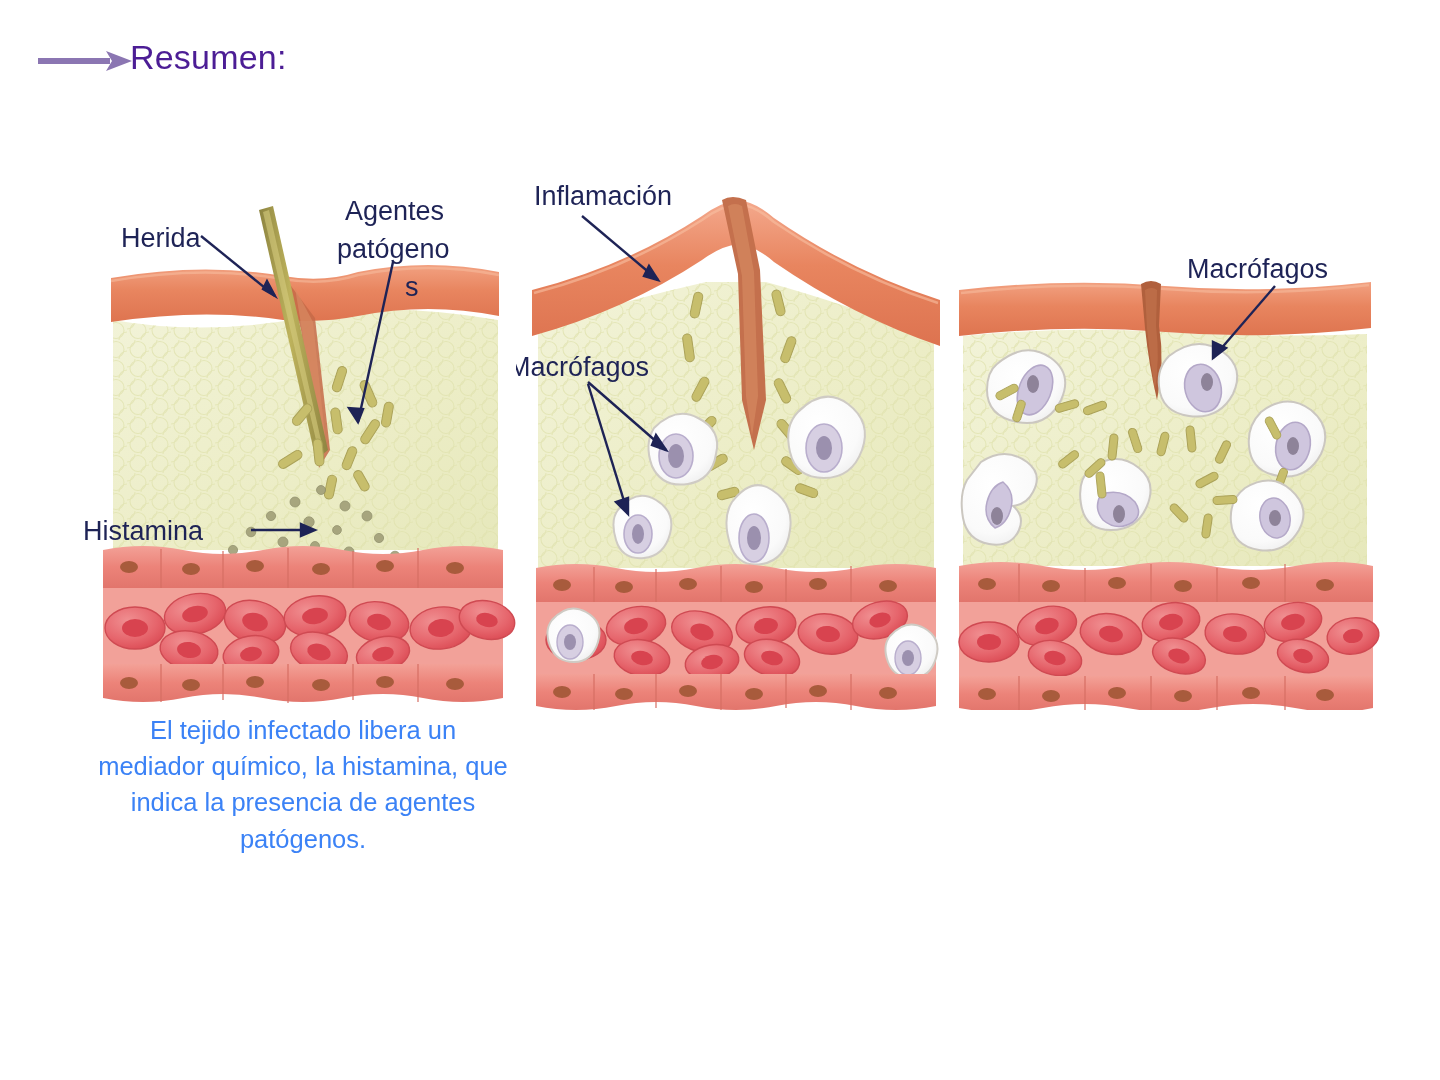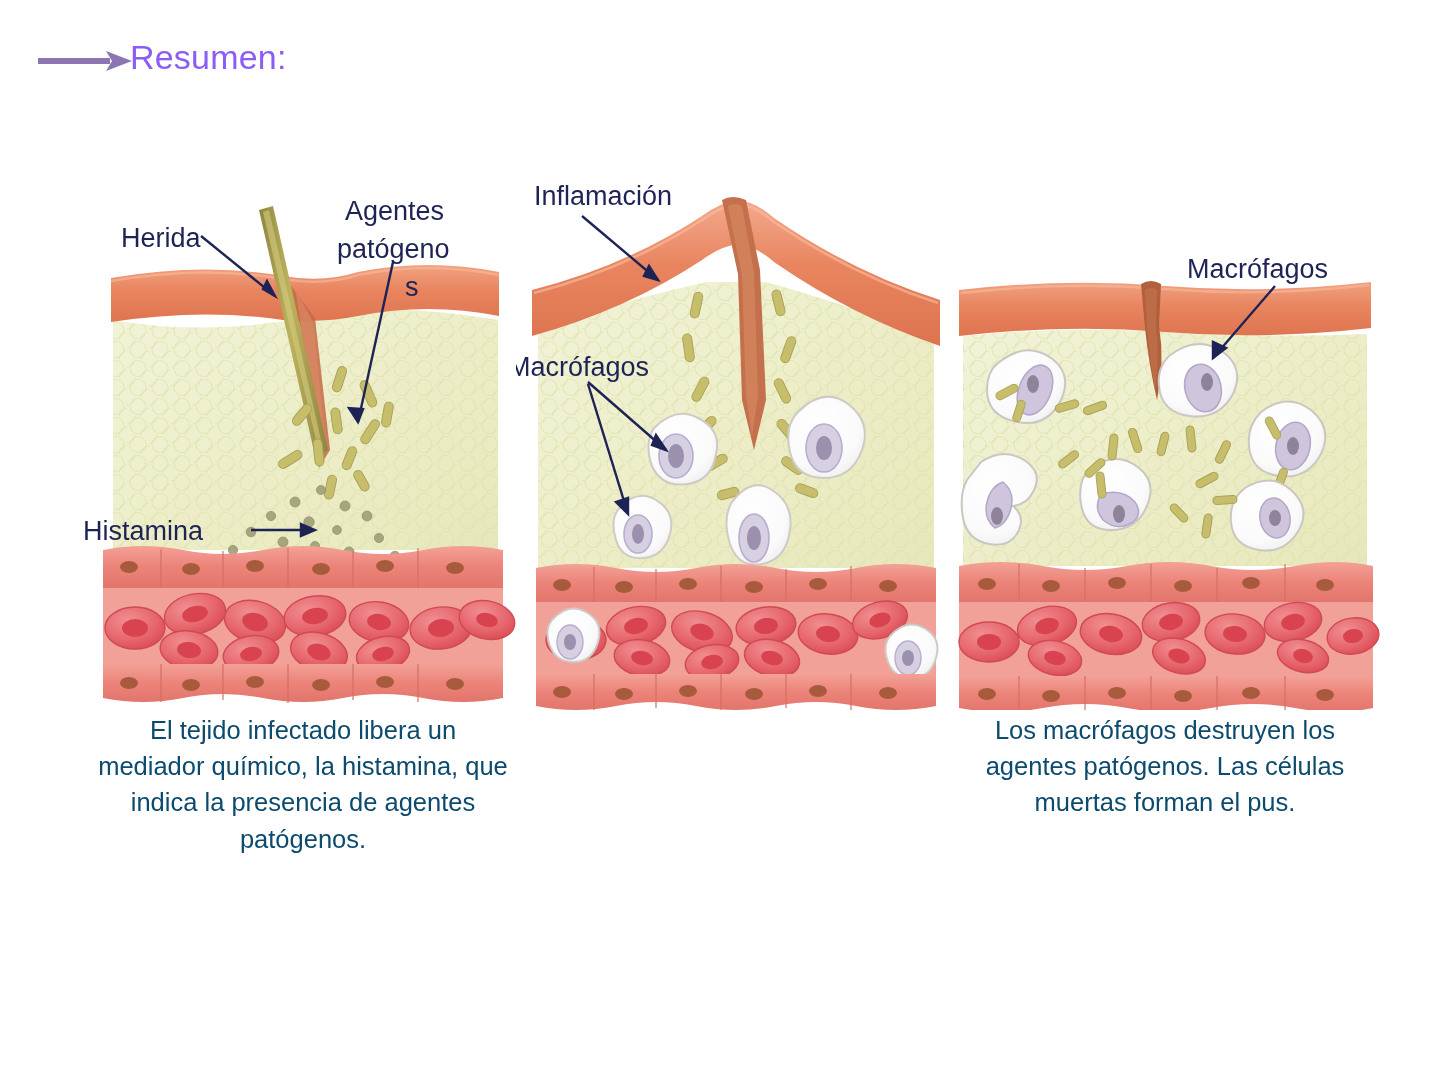--- a/index.html
+++ b/index.html
@@ -28,21 +28,21 @@
     left: 36px;
     top: 47px;
     width: 96px;
     height: 28px;
   }
   #header-title {
     position: absolute;
     left: 130px;
     top: 38px;
     font-size: 34px;
-    color: #8b5cf6;
+    color: #4c1d95;
     letter-spacing: 0.2px;
     white-space: nowrap;
   }
 
   
   .panel {
     position: absolute;
     top: 150px;
     width: 440px;
     height: 780px;
@@ -63,21 +63,21 @@
   }
 
   .caption {
     position: absolute;
     left: 0;
     width: 440px;
     top: 560px;
     text-align: center;
     font-size: 25.5px;
     line-height: 1.42;
-    color: #0c4a6e;
+    color: #3b82f6;
     font-family: "Liberation Sans", sans-serif;
     padding: 0 12px;
     box-sizing: border-box;
   }
   #panel-1 .caption { top: 562px; }
   #panel-2 .caption { top: 562px; }
   #panel-3 .caption { top: 562px; }
 
   
   .fig-label {
@@ -594,14 +594,13 @@
       <g stroke="#1e2356" stroke-width="2.4" fill="#1e2356">
         <line x1="330" y1="136" x2="268" y2="208"></line>
         <polygon points="268,208 268,192 281,198"></polygon>
       </g>
     </svg>
 
     <svg width="440" height="560" viewBox="0 0 440 560" style="position:absolute;left:0;top:0;pointer-events:none;">
       <text class="fig-label" x="242" y="128">Macrófagos</text>
     </svg>
   </div>
-  <div class="caption">Los macrófagos destruyen los agentes patógenos. Las células muertas forman el pus.</div>
 </div>
 
 </body></html>

